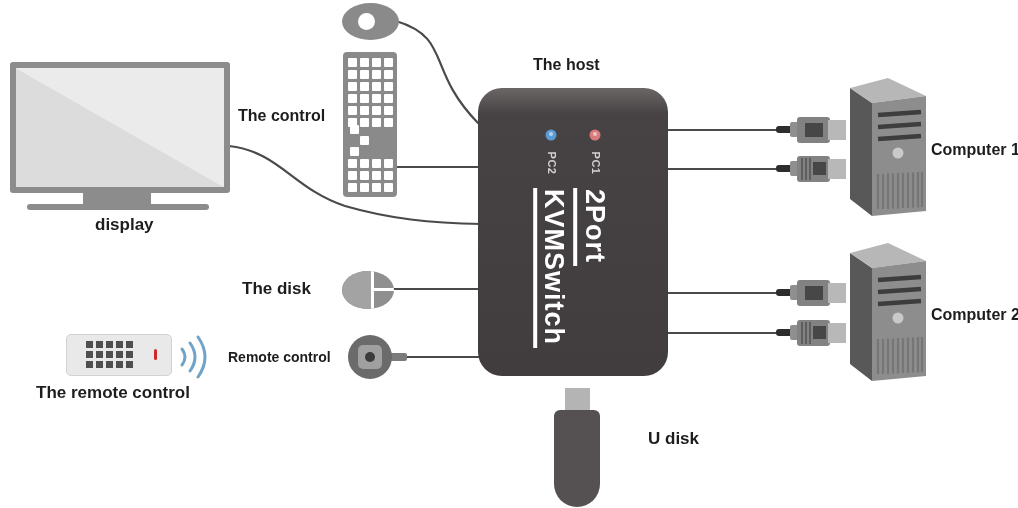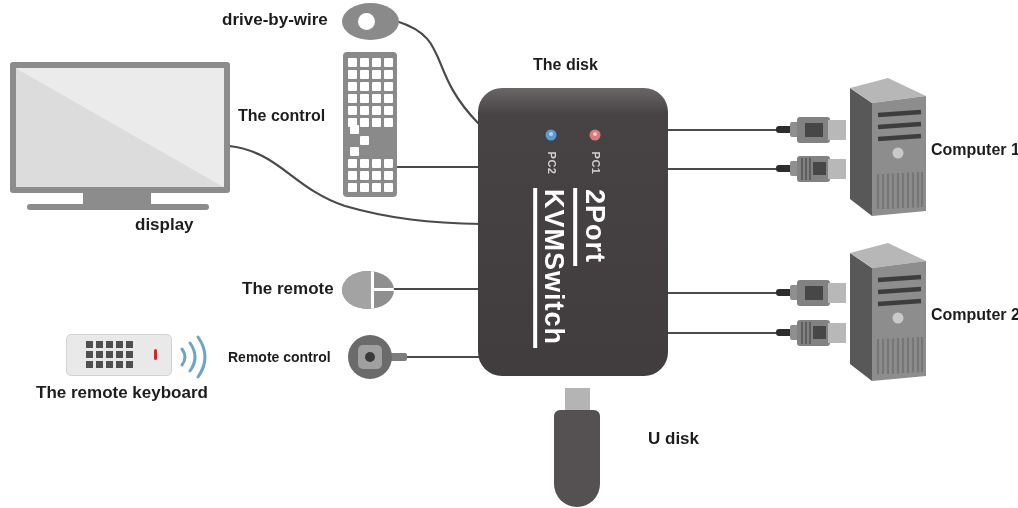--- a/index.html
+++ b/index.html
@@ -84,23 +84,22 @@
       <path d="M665,130 L782,130"></path>
       <path d="M665,169 L782,169"></path>
       <path d="M665,293 L782,293"></path>
       <path d="M665,333 L782,333"></path>
     </g>
   </svg>
 
   <div class="abs monitor"></div>
   <div class="abs stand-neck"></div>
   <div class="abs stand-base"></div>
-  <div class="lbl f17" style="left:95px;top:215px;margin-left:40px;">display</div>
-
-  <div class="lbl f17" style="left:222px;top:10px;">drive-by-wire</div>
+  <div class="lbl f17" style="left:95px;top:215px;">display</div>
+
   <div class="abs dongle">
     <span class="hole"></span>
   </div>
 
   <div class="lbl f16" style="left:238px;top:107px;">The control</div>
   <div class="abs keyboard">
     <span class="kgrid top">
         <i class="k"></i>
         <i class="k"></i>
         <i class="k"></i>
@@ -138,39 +137,39 @@
         <i class="k"></i>
         <i class="k"></i>
         <i class="k"></i>
         <i class="k"></i>
         <i class="k"></i>
         <i class="k"></i>
         <i class="k"></i>
       </span>
   </div>
 
-  <div class="lbl f16" style="left:533px;top:56px;">The disk</div>
+  <div class="lbl f16" style="left:533px;top:56px;">The host</div>
   <div class="abs kvm">
     <svg class="led" style="left:66px;top:40px;" width="14" height="14">
       <circle cx="7" cy="7" r="5.5" fill="#5b9bd5"></circle>
       <circle cx="7" cy="6" r="2" fill="#ffffff" opacity="0.55"></circle>
     </svg>
     <svg class="led" style="left:110px;top:40px;" width="14" height="14">
       <circle cx="7" cy="7" r="5.5" fill="#d97b7b"></circle>
       <circle cx="7" cy="6" r="2" fill="#ffffff" opacity="0.55"></circle>
     </svg>
     <span class="ledlbl" style="left:59px;top:68px;">PC2</span>
     <span class="ledlbl" style="left:103px;top:68px;">PC1</span>
     <div class="brand">
       <span class="line">2Port</span>
       <span class="line">KVMSwitch</span>
     </div>
   </div>
 
-  <div class="lbl f17" style="left:242px;top:279px;">The remote</div>
+  <div class="lbl f17" style="left:242px;top:279px;">The disk</div>
   <div class="abs mouse">
     <span class="lhalf"></span>
     <span class="vbar"></span>
     <span class="hbar"></span>
   </div>
 
   <div class="lbl f14" style="left:228px;top:349px;">Remote control</div>
   <div class="abs dial-stub"></div>
   <div class="abs dial">
     <span class="sq"></span>
@@ -199,21 +198,21 @@
       <rect x="2" y="0" width="3" height="11" rx="1.5" fill="#cc2a2a"></rect>
     </svg>
   </div>
   <svg class="abs irwaves" width="40" height="46">
     <g fill="none" stroke-width="3" stroke-linecap="round" stroke="#6fa3c7">
       <path d="M6,15 Q12,23 6,31"></path>
       <path d="M14,9 Q24,23 14,37"></path>
       <path d="M22,3 Q36,23 22,43"></path>
     </g>
   </svg>
-  <div class="lbl f17" style="left:36px;top:383px;">The remote keyboard</div>
+  <div class="lbl f17" style="left:36px;top:383px;">The remote control</div>
 
   <svg class="abs plug" style="left:776px;top:115px;" width="72" height="30">
     <rect x="0" y="11" width="17" height="7" rx="3" fill="#2d2d2d"></rect>
       <rect x="14" y="7" width="10" height="15" rx="2" fill="#8f8f8f"></rect>
     <rect x="21" y="2" width="33" height="26" rx="3" fill="#828282"></rect>
       <rect x="29" y="8" width="18" height="14" fill="#474747"></rect>
     <rect x="52" y="5" width="18" height="20" fill="#b8b8b8"></rect>
   </svg>
   <svg class="abs plug" style="left:776px;top:154px;" width="72" height="30">
     <rect x="0" y="11" width="17" height="7" rx="3" fill="#2d2d2d"></rect>

